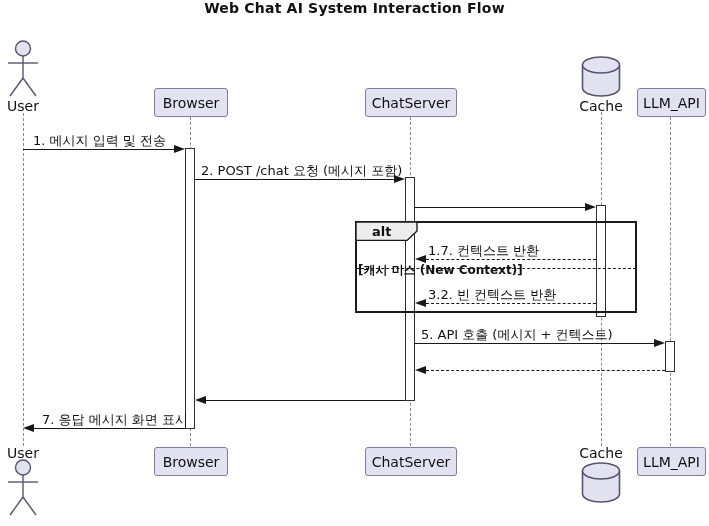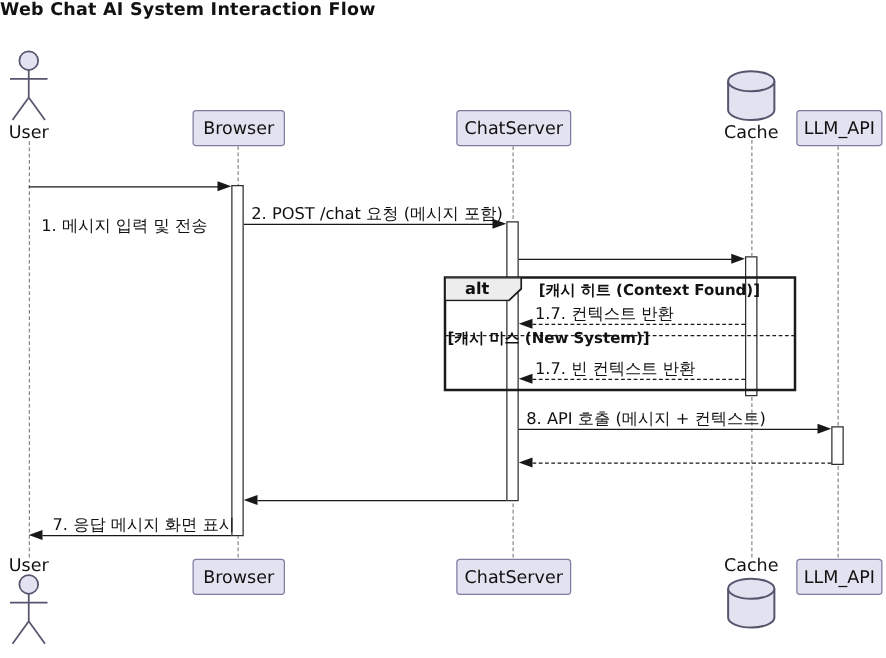--- a/index.html
+++ b/index.html
@@ -1,21 +1,21 @@
 <!DOCTYPE html>
 <html><head>
 <meta charset="utf-8">
 <style>
   html,body { margin:0; padding:0; background:#fff; }
   .canvas {
     position:relative; width:709px; height:526px; background:#fff; overflow:hidden;
     font-family:"DejaVu Sans","Liberation Sans",sans-serif; color:#111;
   }
   .title {
-    position:absolute; left:0; top:12; width:709px; text-align:left;
+    position:absolute; left:0; top:12; width:709px; text-align:center;
     font-size:14px; font-weight:bold; letter-spacing:.2px;
   }
   .lifeline { position:absolute; width:0; border-left:1px dashed #8a8a8a; z-index:1; }
   .pbox {
     position:absolute; height:27px; background:#E2E2F0; border:1px solid #7d7da0;
     border-radius:3px; display:flex; align-items:center; justify-content:center;
     font-size:14px; z-index:3;
   }
   .plabel { position:absolute; width:80px; text-align:center; font-size:14px; z-index:3; }
   .shape { position:absolute; z-index:3; }
@@ -68,44 +68,43 @@
   </svg>
   <div class="plabel" style="left:561px; top:98px;">Cache</div>
 
   <div class="pbox" style="left:637px; top:88px; width:67px;">LLM_API</div>
 
   <div class="frame" style="left:355px; top:221px; width:282px; height:92px;"></div>
   <svg class="op-badge" style="left:356px; top:222px;" width="62" height="19" viewBox="0 0 62 19">
     <path d="M0,0 H61 V9 L51,18.5 H0 Z" fill="#EDEDED" stroke="#1b1b1b" stroke-width="1.4"></path>
   </svg>
   <div class="op-text" style="left:372px; top:224px;">alt</div>
-  <div class="cond" style="left:431px; top:224px;">[캐시 히트 (Context Found)]</div>
   <div class="divider" style="left:356px; top:268px; width:280px;"></div>
-  <div class="cond" style="left:358px; top:262px;">[캐시 미스 (New System)]</div>
+  <div class="cond" style="left:358px; top:262px;">[캐시 미스 (New Context)]</div>
 
-  <div class="msg-label" style="left:33px; top:132px;margin-top:40px;">1. 메시지 입력 및 전송</div>
+  <div class="msg-label" style="left:33px; top:132px;">1. 메시지 입력 및 전송</div>
   <div class="msg-line" style="left:23px; top:149px; width:153px;"></div>
   <div class="head head-r" style="left:174px; top:145px;"></div>
 
   <div class="msg-label" style="left:201px; top:162px;">2. POST /chat 요청 (메시지 포함)</div>
   <div class="msg-line" style="left:195px; top:179px; width:200px;"></div>
   <div class="head head-r" style="left:394px; top:175px;"></div>
 
   <div class="msg-line" style="left:415px; top:207px; width:171px;"></div>
   <div class="head head-r" style="left:585px; top:203px;"></div>
 
   <div class="msg-label" style="left:428px; top:242px;">1.7. 컨텍스트 반환</div>
   <div class="msg-line dashed" style="left:426px; top:259px; width:170px;"></div>
   <div class="head head-l" style="left:415px; top:255px;"></div>
 
-  <div class="msg-label" style="left:428px; top:286px;">1.7. 빈 컨텍스트 반환</div>
+  <div class="msg-label" style="left:428px; top:286px;">3.2. 빈 컨텍스트 반환</div>
   <div class="msg-line dashed" style="left:426px; top:303px; width:170px;"></div>
   <div class="head head-l" style="left:415px; top:299px;"></div>
 
-  <div class="msg-label" style="left:421px; top:326px;">8. API 호출 (메시지 + 컨텍스트)</div>
+  <div class="msg-label" style="left:421px; top:326px;">5. API 호출 (메시지 + 컨텍스트)</div>
   <div class="msg-line" style="left:415px; top:343px; width:240px;"></div>
   <div class="head head-r" style="left:654px; top:339px;"></div>
 
   <div class="msg-line dashed" style="left:426px; top:370px; width:239px;"></div>
   <div class="head head-l" style="left:415px; top:366px;"></div>
 
   <div class="msg-line" style="left:206px; top:400px; width:199px;"></div>
   <div class="head head-l" style="left:195px; top:396px;"></div>
 
   <div class="msg-label" style="left:42px; top:411px;">7. 응답 메시지 화면 표시</div>

